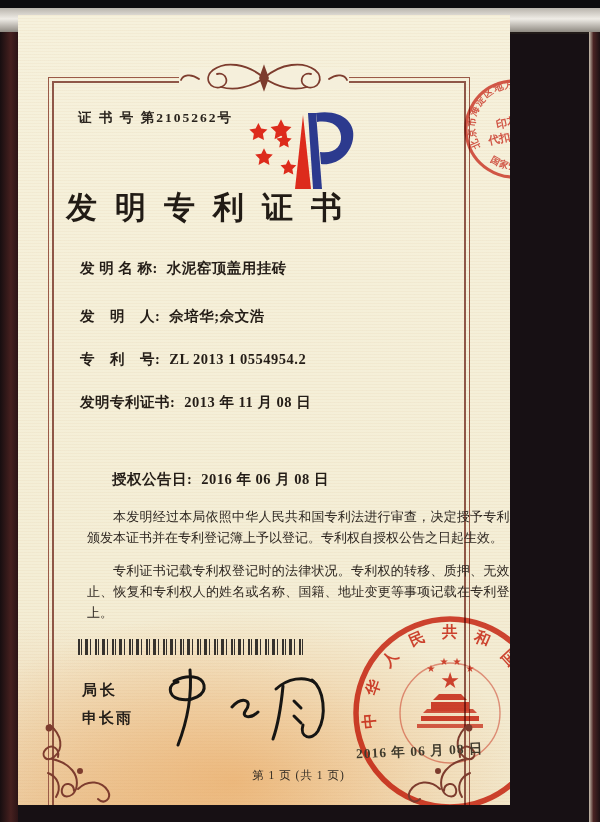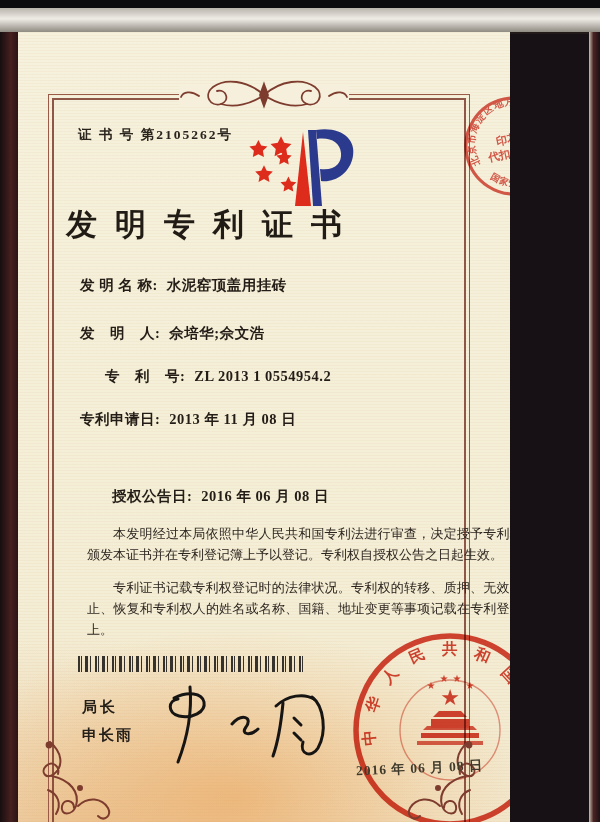--- a/index.html
+++ b/index.html
@@ -10,21 +10,21 @@
   }
   .scan-top-black{position:absolute;left:0;top:0;width:600px;height:8px;background:#0c0b0d;}
   .scan-top-silver{position:absolute;left:0;top:8px;width:600px;height:24px;
     background:linear-gradient(180deg,#b9b4ac 0%,#efece6 45%,#8f8a82 100%);
     border-bottom:2px solid #211a18;}
   .binding-left{position:absolute;left:0;top:32px;width:18px;height:790px;
     background:linear-gradient(90deg,#170e10 0%,#46201f 60%,#2c1416 100%);}
   .page-right-edge{position:absolute;right:0;top:32px;width:11px;height:790px;
     background:linear-gradient(90deg,#c8bfae 0%,#4a2423 40%,#1d1113 100%);}
 
-  .paper{position:absolute;left:18px;top:32px;width:492px;height:790px;overflow:hidden;
+  .paper{position:absolute;left:18px;top:15px;width:492px;height:790px;overflow:hidden;
     background:
       radial-gradient(ellipse 430px 250px at 44% 97%, rgba(233,148,62,.48), rgba(233,148,62,0) 68%),
       radial-gradient(ellipse 520px 300px at 12% 103%, rgba(222,138,60,.30), rgba(222,138,60,0) 70%),
       repeating-linear-gradient(0deg, rgba(186,128,70,.055) 0 1px, rgba(0,0,0,0) 1px 3px),
       linear-gradient(180deg,#f6f1dc 0%,#f4eed6 70%,#f2e8cd 100%);
   }
 
   
   .frame{position:absolute;left:30px;top:62px;right:40px;bottom:-8px;
     border:1px solid #9a5a48;}
@@ -41,21 +41,21 @@
   .title{position:absolute;left:30px;top:172px;width:501px;
     font-size:31px;font-weight:700;color:#211b15;letter-spacing:18px;text-indent:18px;}
 
   
   .tax-seal{position:absolute;left:430px;top:48px;mix-blend-mode:multiply;opacity:.88;}
 
   
   .field{position:absolute;left:62px;font-size:14.5px;font-weight:600;color:#241d17;
     letter-spacing:.5px;white-space:nowrap;}
   .field .value{margin-left:9px;}
-  .f0{top:244px;} .f1{top:292px;} .f2{top:335px;margin-left:25px;} .f3{top:378px;} .f4{top:414px;} .f5{top:455px;margin-left:32px;}
+  .f0{top:244px;} .f1{top:292px;} .f2{top:335px;} .f3{top:378px;} .f4{top:414px;} .f5{top:455px;margin-left:32px;}
 
   
   .body-text{position:absolute;left:57px;top:479px;width:473px;font-size:13px;
     line-height:21px;color:#2d2620;text-align:justify;font-weight:500;}
   .body-text p{margin:12px;text-indent:2em;}
 
   .barcode{position:absolute;left:60px;top:624px;width:227px;height:16px;
     background:
       repeating-linear-gradient(90deg,#1c1a19 0 2px,rgba(0,0,0,0) 2px 3px,#1c1a19 3px 4px,rgba(0,0,0,0) 4px 7px,#1c1a19 7px 10px,rgba(0,0,0,0) 10px 12px,#1c1a19 12px 13px,rgba(0,0,0,0) 13px 17px);
     opacity:.88;}
@@ -157,21 +157,21 @@
   <div class="field f0">
     <span>发 明 名 称:</span><span class="value">水泥窑顶盖用挂砖</span>
   </div>
   <div class="field f1">
     <span>发　明　人:</span><span class="value">佘培华;佘文浩</span>
   </div>
   <div class="field f2">
     <span>专　利　号:</span><span class="value">ZL 2013 1 0554954.2</span>
   </div>
   <div class="field f3">
-    <span>专利申请日:</span><span class="value">2013 年 11 月 08 日</span>
+    <span>发明专利证书:</span><span class="value">2013 年 11 月 08 日</span>
   </div>
   <div class="field f5">
     <span>授权公告日:</span><span class="value">2016 年 06 月 08 日</span>
   </div>
 
   <div class="body-text">
     <p>本发明经过本局依照中华人民共和国专利法进行审查，决定授予专利权，颁发本证书并在专利登记簿上予以登记。专利权自授权公告之日起生效。</p>
     <p>专利证书记载专利权登记时的法律状况。专利权的转移、质押、无效、终止、恢复和专利权人的姓名或名称、国籍、地址变更等事项记载在专利登记簿上。</p>
   </div>
 
@@ -210,14 +210,15 @@
         <rect x="84" y="92" width="38" height="9"></rect>
         <polygon points="76,103 130,103 126,99 80,99" opacity=".9"></polygon>
         <rect x="74" y="106" width="58" height="5"></rect>
         <rect x="70" y="114" width="66" height="4" opacity=".85"></rect>
       </g>
     </g>
   </svg>
 
   <div class="seal-date">2016 年 06 月 08 日</div>
 
+  <div class="footer">第 1 页 (共 1 页)</div>
 
 </div>
 
 </body></html>

